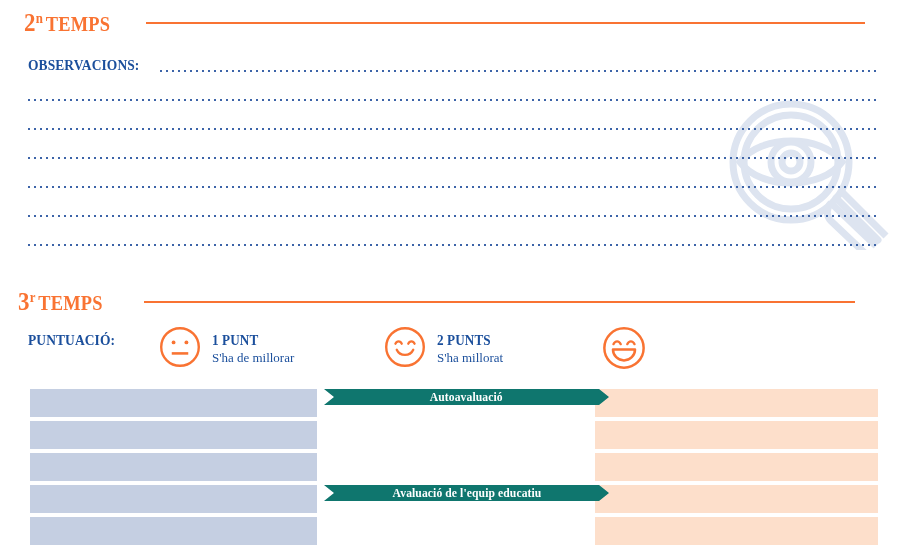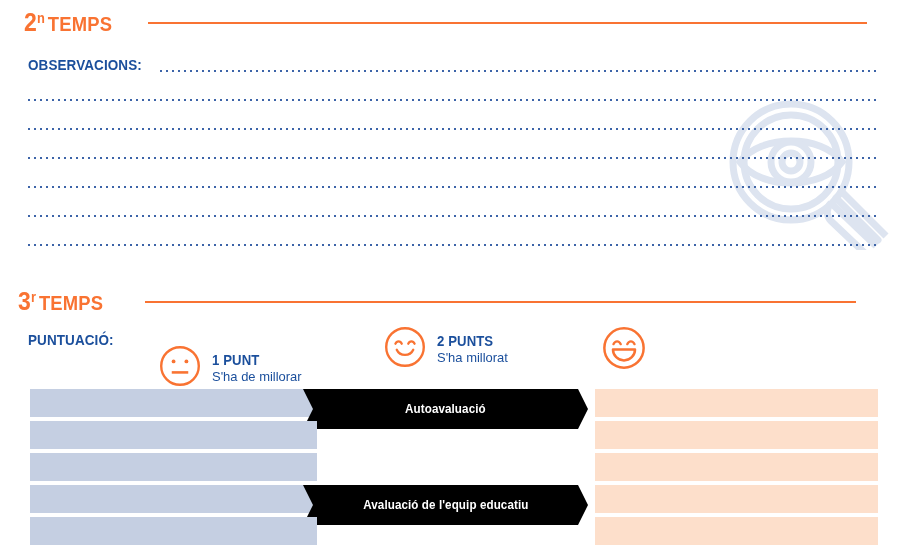--- a/index.html
+++ b/index.html
@@ -9,20 +9,21 @@
     width: 910px; height: 558px;
     background: #ffffff;
     font-family: "Liberation Sans", "DejaVu Sans", sans-serif;
     overflow: hidden;
   }
   .page {
     position: relative;
     width: 910px;
     height: 558px;
     background: #ffffff;
+    font-family: Liberation Serif, serif;
   }
 
   
   .section-head {
     position: absolute;
     display: flex;
     align-items: center;
     width: 100%;
   }
   .sec-title {
@@ -131,24 +132,24 @@
   }
   .row-right {
     position: absolute;
     left: 565px; top: 0;
     width: 283px;
     height: 28px;
     background: #fddfcb;
   }
   .row-chev {
     position: absolute;
-    left: 273px; top: 0;
+    left: 294px; top: 0;
     width: 285px;
-    height: 40px;
-    background: #000000;
+    height: 16px;
+    background: #0f766e;
     clip-path: polygon(0% 0%, 96.5% 0%, 100% 50%, 96.5% 100%, 0% 100%, 3.5% 50%);
     display: flex;
     align-items: center;
     justify-content: center;
   }
   .row-chev-label {
     color: #ffffff;
     font-weight: 700;
     font-size: 12.5px;
     letter-spacing: .1px;
@@ -198,21 +199,21 @@
 
   <div class="section-head" style="left:18px; top:289px; width:858px;">
     <div class="sec-title">
       <span class="num">3</span><span class="ord">r</span><span>TEMPS</span>
     </div>
     <div class="sec-rule" style="margin-left:34px; width:711px;"></div>
   </div>
 
   <div class="blue-label" style="position:absolute; left:28px; top:332px;">PUNTUACIÓ:</div>
 
-  <div class="score-item" style="left:158px; top:344px;">
+  <div class="score-item" style="left:158px; top:325px;">
     <span class="face">
       <svg viewBox="0 0 48 48" width="44" height="44">
         <circle cx="24" cy="24" r="20.5" fill="none" stroke="#f97332" stroke-width="2.6"></circle>
         <circle cx="17" cy="19" r="2.1" fill="#f97332"></circle>
         <circle cx="31" cy="19" r="2.1" fill="#f97332"></circle>
         <line x1="15" y1="31" x2="33" y2="31" stroke="#f97332" stroke-width="2.8" stroke-linecap="butt"></line>
       </svg>
     </span>
     <span class="score-texts">
       <div class="score-pts">1 PUNT</div>

